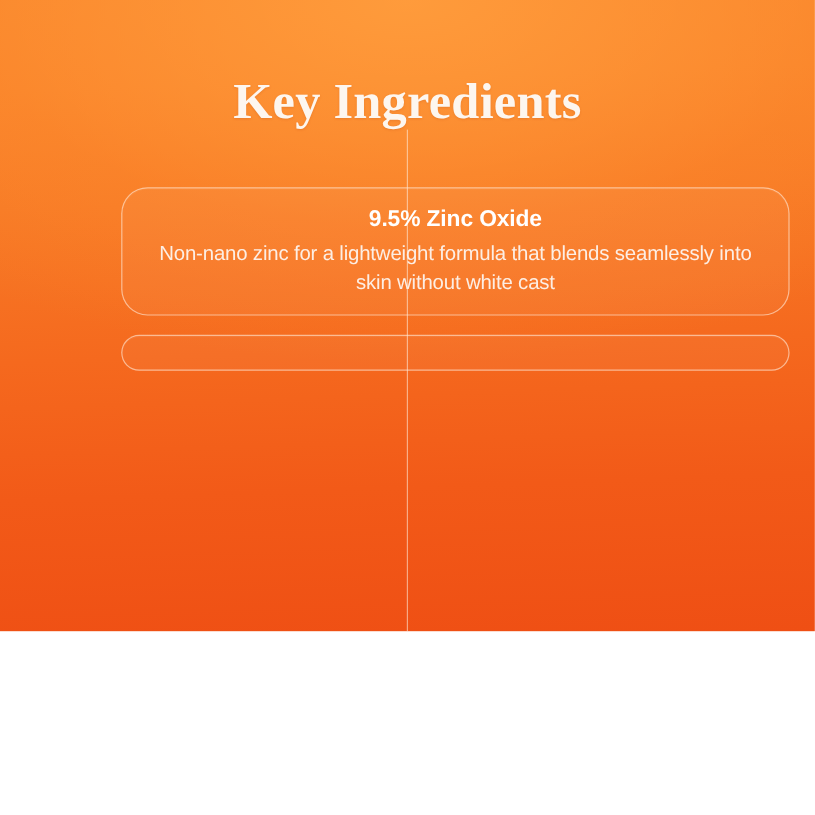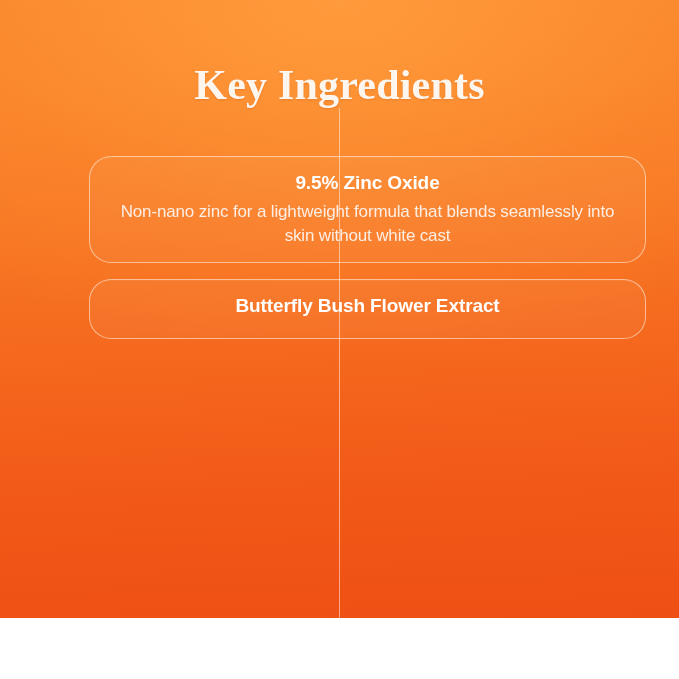--- a/index.html
+++ b/index.html
@@ -10,21 +10,21 @@
     width: 679px;
     height: 679px;
     overflow: hidden;
     font-family: "Liberation Sans", sans-serif;
     -webkit-font-smoothing: antialiased;
   }
 
   #poster {
     position: relative;
     width: 679px;
-    height: 618px;
+    height: 526px;
     box-sizing: border-box;
     background:
       radial-gradient(ellipse 120% 80% at 50% 0%, rgba(255,156,60,0.95) 0%, rgba(255,140,45,0.35) 45%, rgba(255,120,30,0.0) 72%),
       linear-gradient(178deg, #f9892f 0%, #f9852c 14%, #f77a26 32%, #f5691e 55%, #f25a18 76%, #ef4f14 100%);
     overflow: hidden;
   }
 
   
   #connector {
     position: absolute;
@@ -47,21 +47,21 @@
     line-height: 1;
     color: #fdf6ef;
     padding-top: 36px;
     letter-spacing: 0.2px;
     text-shadow: 0 1px 2px rgba(160, 50, 10, 0.18);
   }
 
   #cards {
     position: relative;
     z-index: 1;
-    margin: 0;
+    margin: 12px;
     padding: 0 89px;
     box-sizing: border-box;
     padding-top: 22px;
   }
 
   .card {
     position: relative;
     box-sizing: border-box;
     width: 557px;
     border: 1px solid rgba(255, 233, 214, 0.62);
@@ -104,19 +104,18 @@
   <h1 id="title">Key Ingredients</h1>
 
   <div id="cards">
 
     <div class="card">
       <div class="card-heading">9.5% Zinc Oxide</div>
       <div class="card-body">Non-nano zinc for a lightweight formula that blends seamlessly into skin without white cast</div>
     </div>
 
     <div class="card">
-      <div class="card-heading">Butterfly Bush Flower Extract</div>
     </div>
 
 
 
   </div>
 </div>
 
 </body></html>

